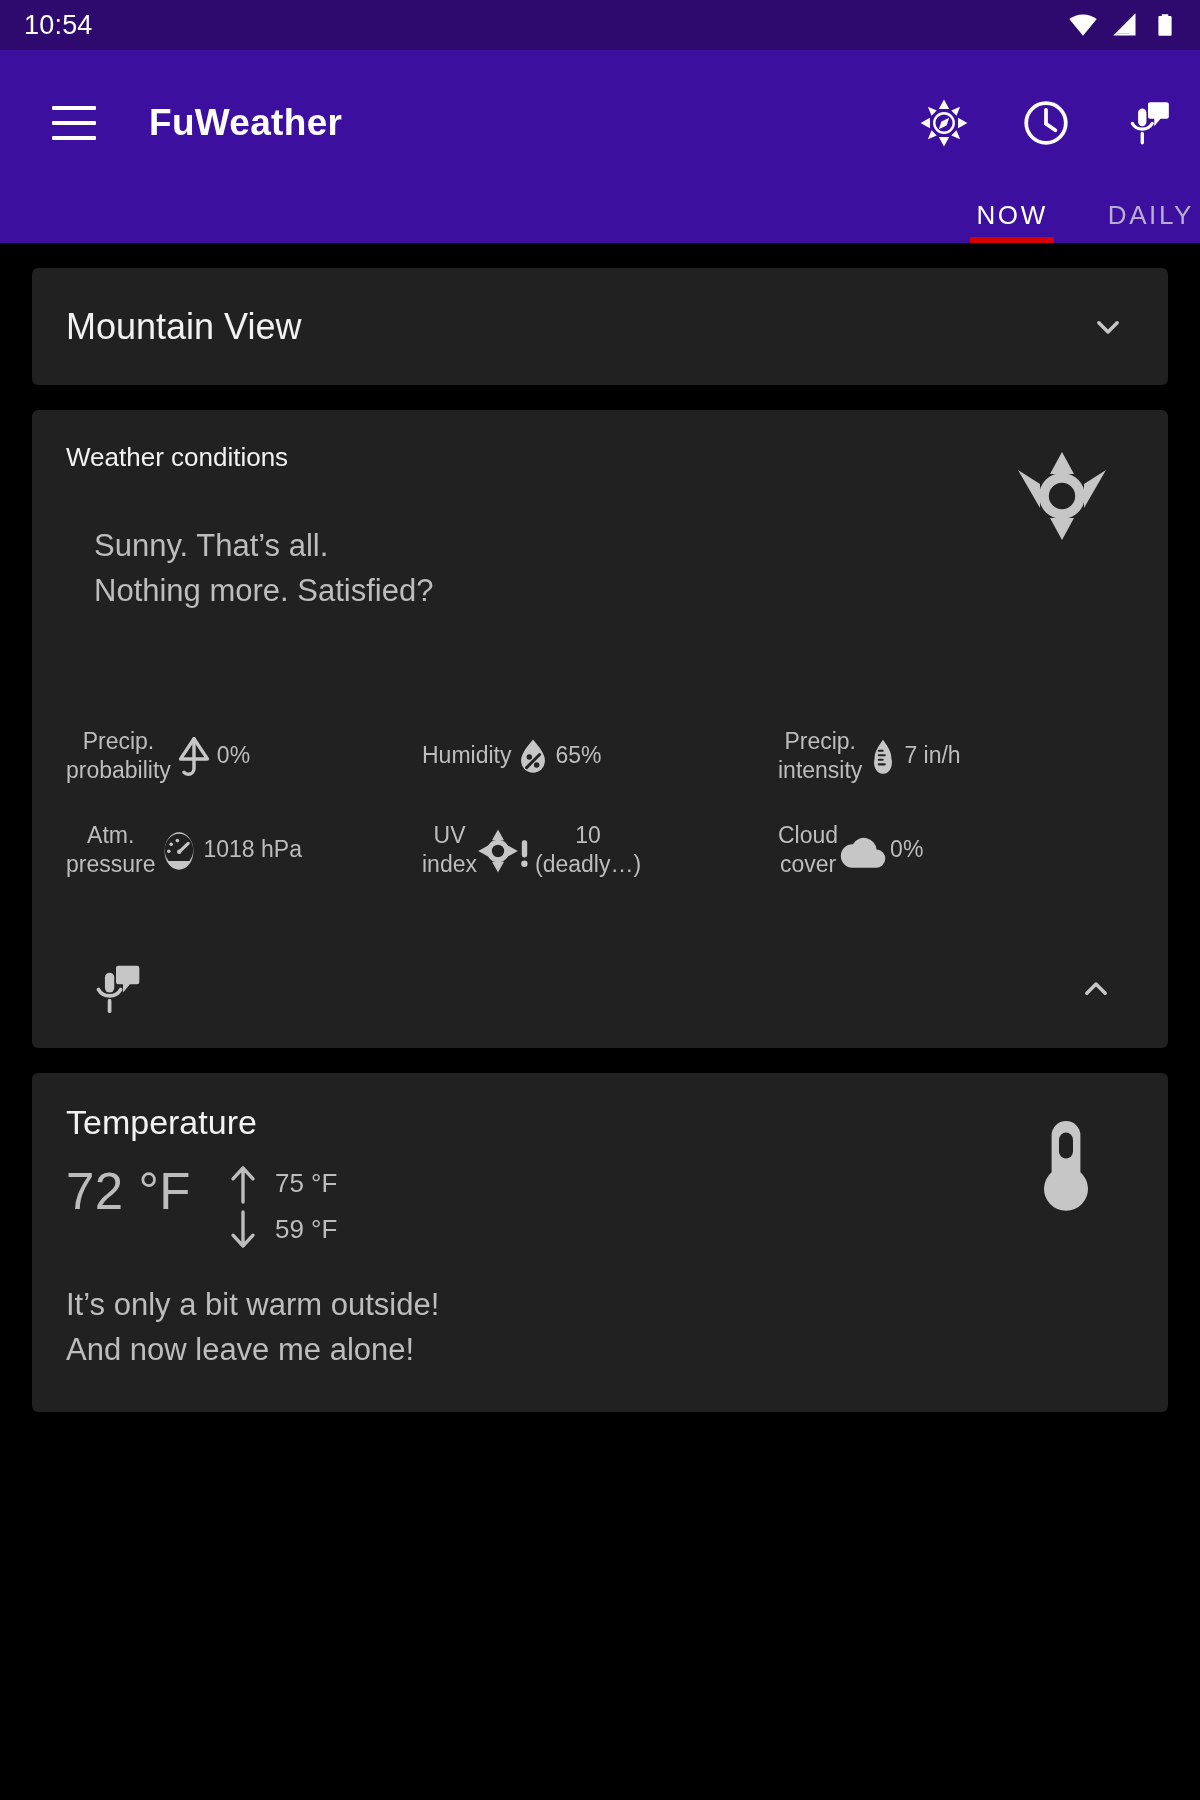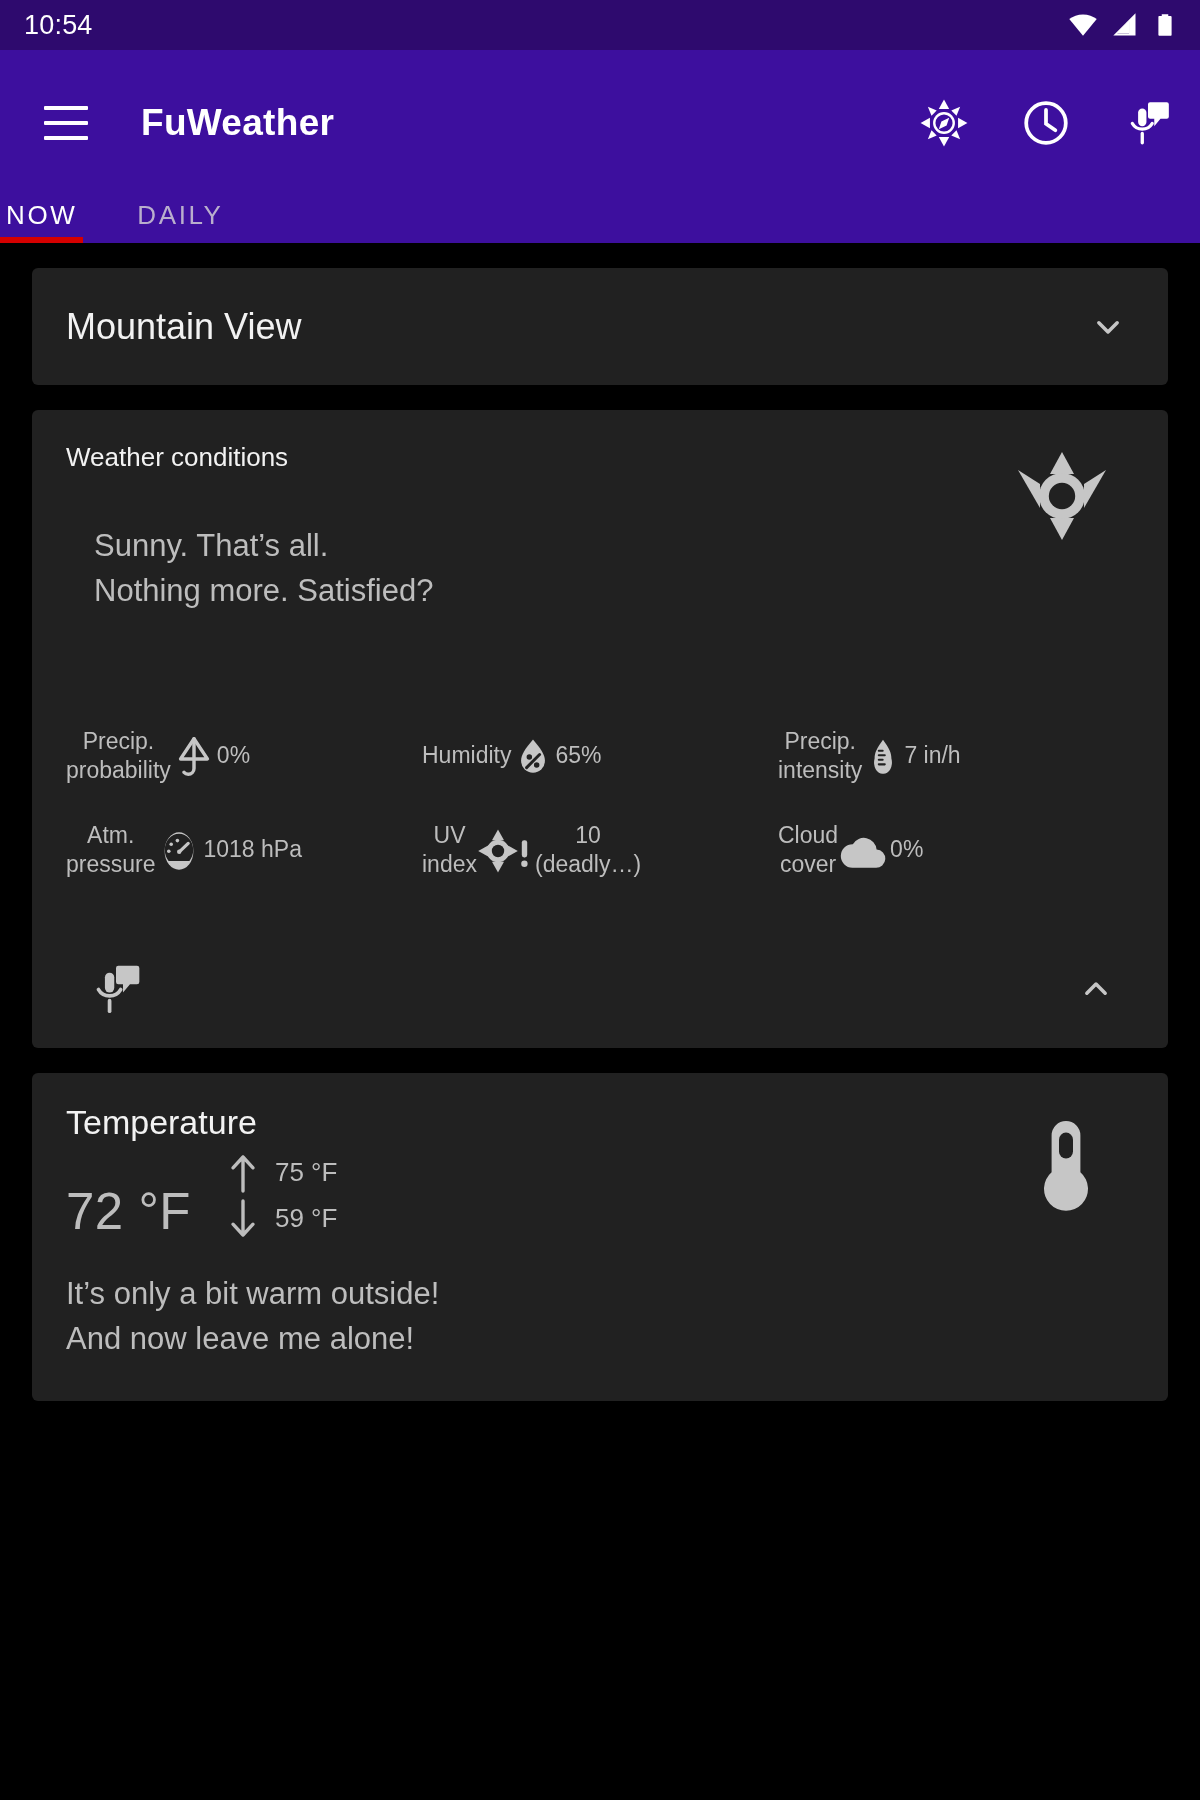--- a/index.html
+++ b/index.html
@@ -18,35 +18,35 @@
     padding: 0 22px 0 24px;
   }
   .status-time { color: #ffffff; font-size: 27px; letter-spacing: .2px; }
   .status-icons { display: flex; align-items: center; gap: 13px; }
 
   
   .appbar {
     background: #3d0f9e; height: 193px; position: relative;
   }
   .appbar-row {
-    display: flex; align-items: center; height: 145px; padding: 0 26px 0 44px;
+    display: flex; align-items: center; height: 145px; padding: 0 26px 0 44px; margin-left: 8px;
   }
   .hamburger { width: 44px; height: 34px; display: flex; flex-direction: column;
                justify-content: space-between; cursor: pointer; }
   .hamburger span { display: block; height: 4px; background: #fff; border-radius: 1px; }
   .app-title {
     color: #ffffff; font-size: 37px; font-weight: bold; margin-left: 53px;
     letter-spacing: .3px;
   }
   .appbar-actions { margin-left: auto; display: flex; align-items: center; gap: 50px; }
   .appbar-actions .icon-btn { display: flex; align-items: center; justify-content: center;
                               width: 52px; height: 52px; cursor: pointer; }
 
   
-  .tabs { display: flex; justify-content: flex-start; align-items: flex-end;
+  .tabs { display: flex; justify-content: flex-end; align-items: flex-end;
           height: 48px; gap: 48px; }
   .tab { position: relative; padding: 0 6px 12px; cursor: pointer; }
   .tab-label { font-size: 26px; letter-spacing: 2.6px; font-weight: 500; }
   .tab.active .tab-label { color: #ffffff; }
   .tab:not(.active) .tab-label { color: #b9aecd; }
   .tab .underline { position: absolute; left: 0; right: 0; bottom: 0; height: 6px;
                     background: transparent; }
   .tab.active .underline { background: #d50000; }
 
   
@@ -78,21 +78,21 @@
   .metric-value { color: #bdbdbd; font-size: 23px; text-align: center; line-height: 1.24; }
   .metric-row.second { margin-top: 22px; }
 
   .wc-footer { display: flex; align-items: center; height: 118px; margin-top: 44px;
                padding: 0 18px 0 22px; }
   .wc-footer .collapse { margin-left: auto; cursor: pointer; }
 
   
   .temp-card { padding: 30px 34px 40px; position: relative; }
   .temp-title { color: #f2f2f2; font-size: 34px; }
-  .temp-row { display: flex; align-items: flex-end; margin-top: 9px; }
+  .temp-row { display: flex; align-items: flex-start; margin-top: 20px; }
   .temp-main { color: #bdbdbd; font-size: 51px; letter-spacing: .5px; }
   .temp-minmax { margin-left: 36px; display: flex; flex-direction: column; gap: 2px; }
   .temp-mm-line { display: flex; align-items: center; gap: 16px; }
   .temp-mm-val { color: #bdbdbd; font-size: 26px; }
   .temp-thermo { position: absolute; right: 60px; top: 42px; }
   .temp-desc { margin-top: 30px; color: #bdbdbd; font-size: 31px; line-height: 1.46; }
 
   svg { display: block; }
 </style>
 </head>

